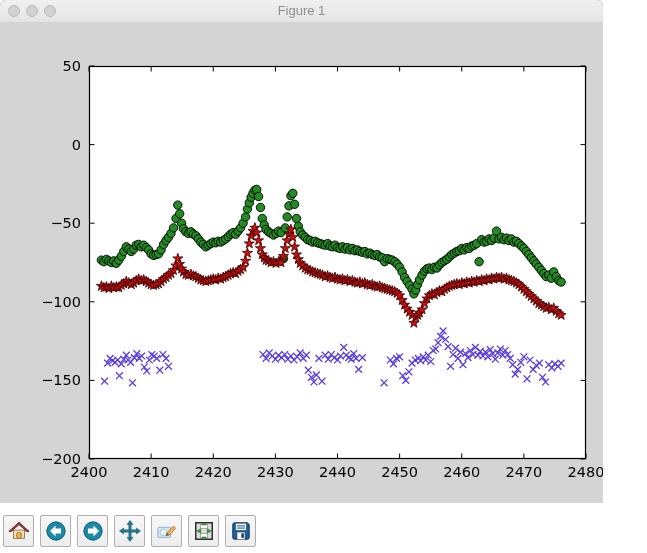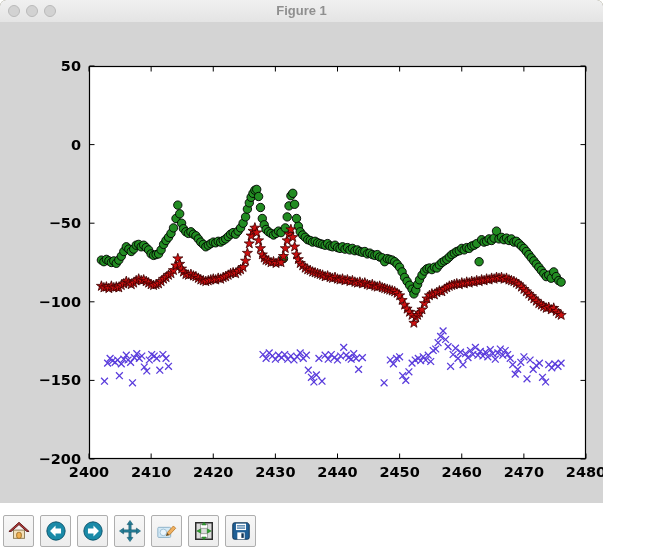--- a/index.html
+++ b/index.html
@@ -1,21 +1,20 @@
 <!DOCTYPE html>
 <html><head>
 <meta charset="utf-8">
 <style>
   html,body{margin:0;padding:0;background:#ffffff;}
   .window{
     position:relative;width:603px;height:553px;overflow:hidden;
     font-family:"Liberation Sans","DejaVu Sans",sans-serif;
     border-radius:6px 6px 0 0;background:#fef9c3;
     box-shadow:0 0 0 1px #9a9a9a inset;
-    font-weight:bold;
   }
   .titlebar{
     position:absolute;top:0;left:0;width:100%;height:22px;
     background:linear-gradient(#f0f0f0,#e4e4e4);
     border-bottom:1px solid #b6b6b6;
     border-radius:6px 6px 0 0;
   }
   .title{
     position:absolute;top:0;left:0;right:0;height:22px;line-height:22px;
     text-align:center;font-size:13px;color:#8f8f8f;

